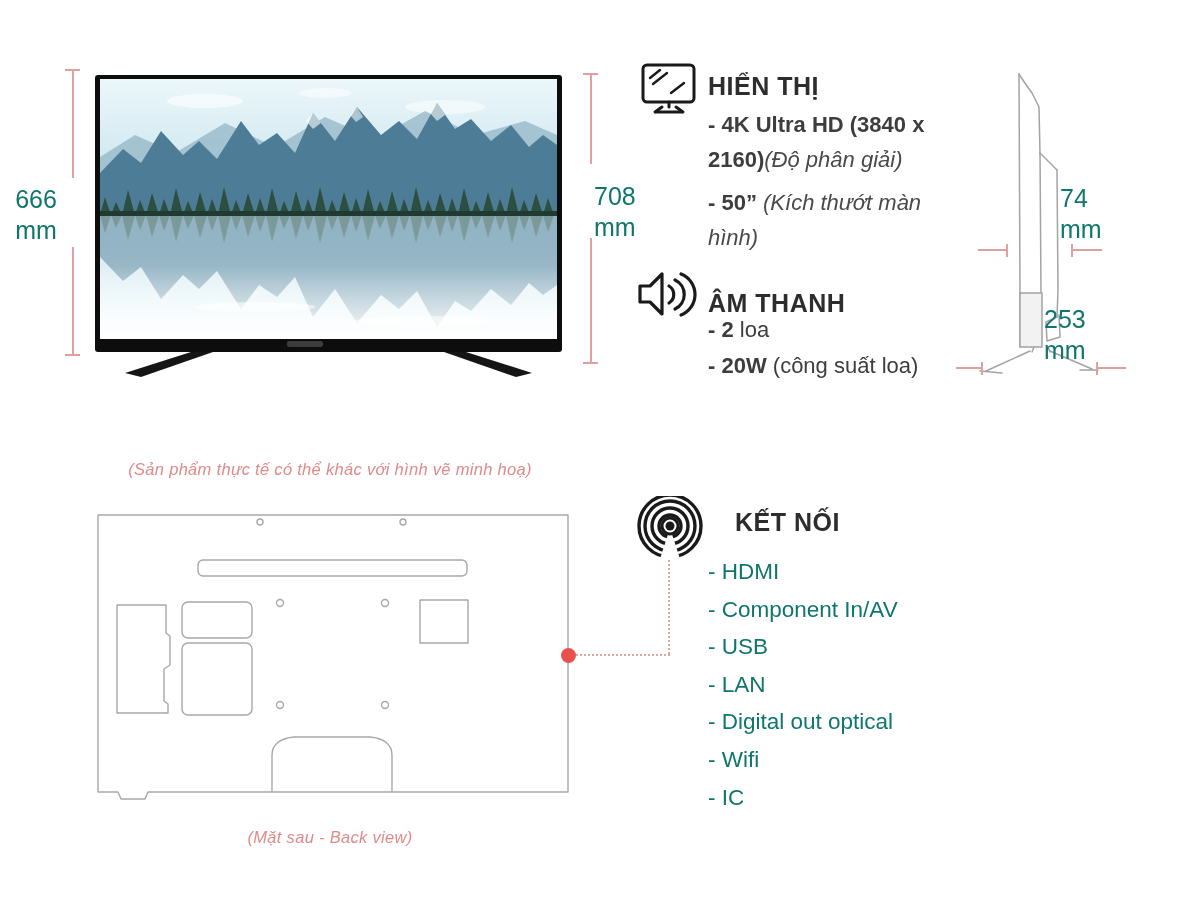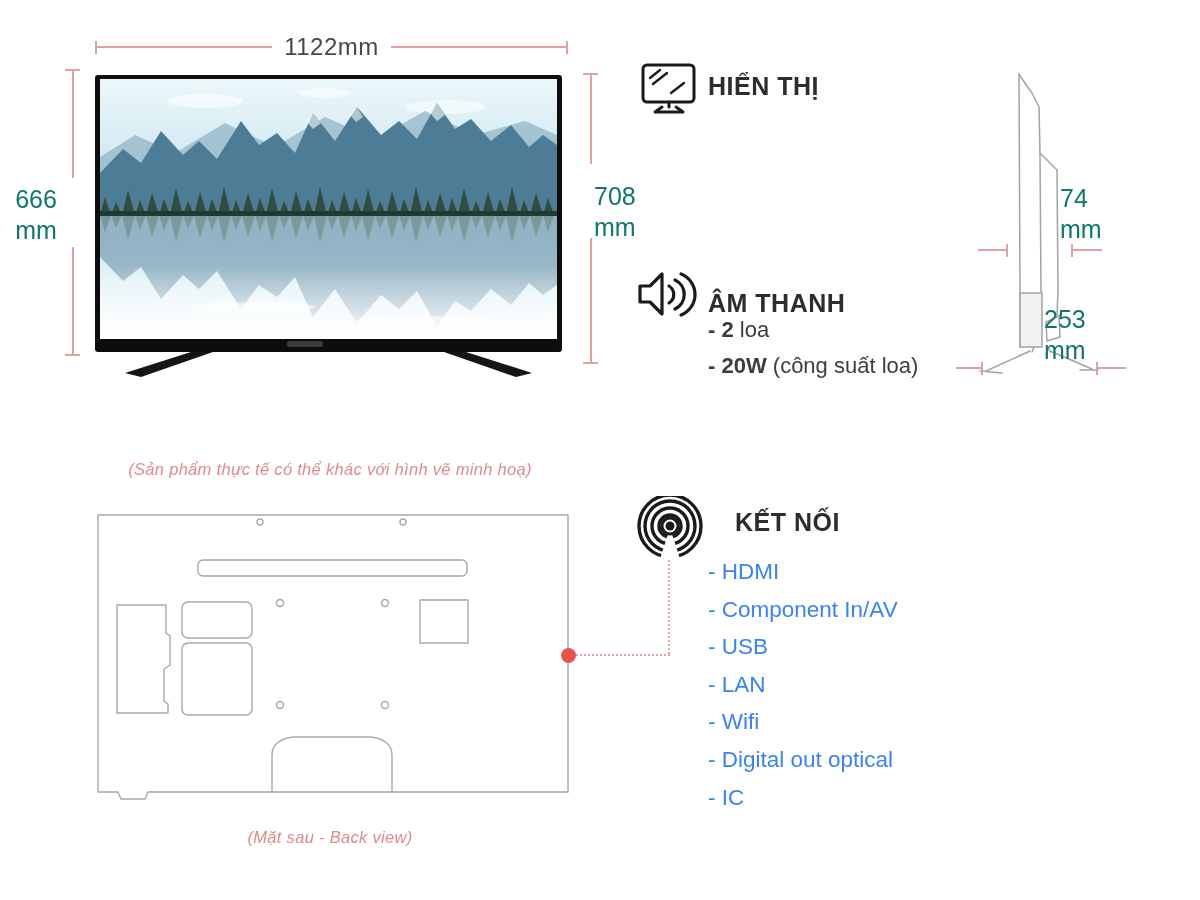--- a/index.html
+++ b/index.html
@@ -25,41 +25,34 @@
   .top-dim-label{margin:0 12px;}
   
   .spec-title{position:absolute;font-size:25px;font-weight:bold;color:#2d2d2d;letter-spacing:.5px;white-space:nowrap;}
   .spec-body{position:absolute;font-size:22px;color:#3d3d3d;}
   .spec-body .item{line-height:35px;}
   .spec-body .item + .item{margin-top:8px;}
   .b{font-weight:bold;}
   .i{font-style:italic;color:#494949;}
   .audio-body .item{line-height:36px;}
   .audio-body .item + .item{margin-top:0;}
-  .conn-list{position:absolute;font-size:22.5px;color:#3b82f6;}
+  .conn-list{position:absolute;font-size:22.5px;color:#0f766e;}
   .conn-list .item{line-height:37.6px;}
   
   .note{position:absolute;font-size:16.5px;font-style:italic;color:var(--note);text-align:center;letter-spacing:.3px;}
   
   .dot-h{position:absolute;border-top:2px dotted #dcaaa4;}
   .dot-v{position:absolute;border-left:2px dotted #dcaaa4;}
   .red-dot{position:absolute;width:15px;height:15px;border-radius:50%;background:#e8524d;}
 </style>
 </head>
 <body>
 
 <div class="canvas">
 
-  <div class="dim-flex" style="left:95px;top:40px;width:473px;height:14px;">
-    <div class="vtick"></div>
-    <div class="hseg fill"></div>
-    <div class="dim-text top-dim-label"><span>1122</span><span>mm</span></div>
-    <div class="hseg fill"></div>
-    <div class="vtick"></div>
-  </div>
 
   <div class="htick" style="left:65px;top:69px;"></div>
   <div class="vline" style="left:72px;top:71px;height:107px;"></div>
   <div class="dim-stack" style="left:6px;top:184px;width:60px;text-align:center;">
     <span>666</span>
       <span>mm</span>
   </div>
   <div class="vline" style="left:72px;top:247px;height:108px;"></div>
   <div class="htick" style="left:65px;top:354px;"></div>
 
@@ -128,20 +121,24 @@
       <path d="M10,16 L20,8" stroke-width="2.4"></path>
       <path d="M13,22 L27,11" stroke-width="2.4"></path>
       <path d="M31,31 L44,21" stroke-width="2.4"></path>
       <path d="M29,40 L29,45"></path>
       <path d="M16,50 L42,50"></path>
       <path d="M22,45 L15,50"></path>
       <path d="M36,45 L43,50"></path>
     </g>
   </svg>
   <div class="spec-title" style="left:708px;top:72px;">HIỂN THỊ</div>
+  <div class="spec-body" style="left:708px;top:107px;width:268px;">
+    <div class="item"><span class="b">- 4K Ultra HD (3840 x 2160)</span><span class="i">(Độ phân giải)</span></div>
+    <div class="item"><span class="b">- 50”</span><span class="i"> (Kích thướt màn hình)</span></div>
+  </div>
 
   <svg style="left:636px;top:266px;" width="64" height="58" viewBox="0 0 64 58">
     <g fill="none" stroke="#1a1a1a" stroke-width="3.2" stroke-linecap="round" stroke-linejoin="round">
       <path d="M4,20 L14,20 L26,8 L26,48 L14,36 L4,36 Z"></path>
       <path d="M33,20 A10,10 0 0 1 33,37"></path>
       <path d="M39,14 A16,16 0 0 1 39,43"></path>
       <path d="M45,8 A22,22 0 0 1 45,49"></path>
     </g>
   </svg>
   <div class="spec-title" style="left:708px;top:277px;margin-top:12px;">ÂM THANH</div>
@@ -226,20 +223,20 @@
     <polygon points="33,32 22,66 44,66" fill="#ffffff"></polygon>
     <circle cx="33" cy="30" r="4.5" fill="#1a1a1a"></circle>
     <circle cx="33" cy="30" r="8" fill="none" stroke="#1a1a1a" stroke-width="3"></circle>
   </svg>
   <div class="spec-title" style="left:735px;top:508px;">KẾT NỐI</div>
   <div class="conn-list" style="left:708px;top:553px;width:300px;">
     <div class="item">- HDMI</div>
     <div class="item">- Component In/AV</div>
     <div class="item">- USB</div>
     <div class="item">- LAN</div>
+    <div class="item">- Digital out optical</div>
     <div class="item">- Wifi</div>
-    <div class="item">- Digital out optical</div>
     <div class="item">- IC</div>
   </div>
 
   <div class="note" style="left:130px;top:828px;width:400px;">(Mặt sau - Back view)</div>
 
 </div>
 
 </body></html>

